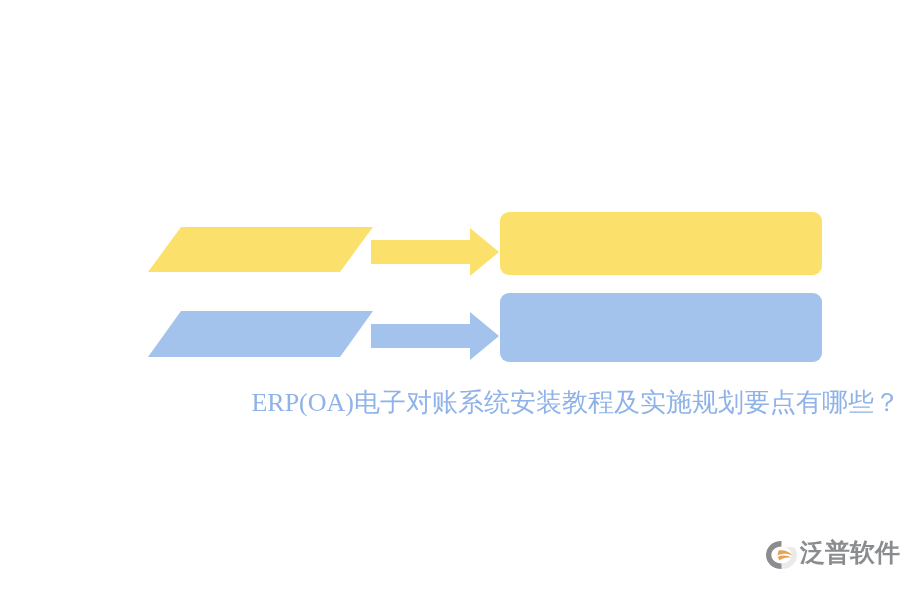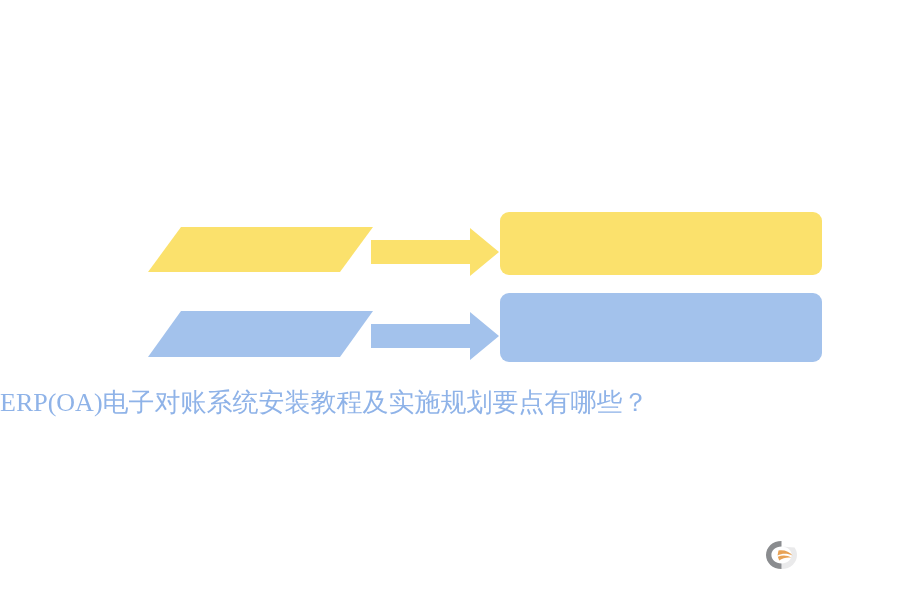--- a/index.html
+++ b/index.html
@@ -28,21 +28,21 @@
     width: 900px;
     height: 600px;
   }
 
   
   .diagram-title {
     position: absolute;
     left: 0;
     top: 386px;
     width: 900px;
-    text-align: left;
+    text-align: right;
     font-family: "Liberation Serif", "DejaVu Serif", serif;
     font-size: 26px;
     font-weight: 400;
     letter-spacing: 0px;
     color: #8FB3E8;
     white-space: nowrap;
     line-height: 34px;
   }
 
   
@@ -107,15 +107,16 @@
 
   <div class="diagram-title">ERP(OA)电子对账系统安装教程及实施规划要点有哪些？</div>
 
   <div class="watermark">
     <svg class="wm-mark" viewBox="0 0 34 30" width="34" height="30" xmlns="http://www.w3.org/2000/svg">
       <path d="M17.5 1 C8.5 1 2 7.2 2 15 C2 22.8 8.5 29 17.5 29 L17.5 23.5 C11.6 23.5 7.4 19.8 7.4 15 C7.4 10.2 11.6 6.5 17.5 6.5 Z" fill="#8A8C8F"></path>
       <path d="M17.5 6.5 C23.4 6.5 27.6 10.2 27.6 15 C27.6 19.8 23.4 23.5 17.5 23.5 L17.5 29 C26.5 29 33 22.8 33 15 C33 12.2 32.1 9.7 30.6 7.6 Z" fill="#8A8C8F" opacity="0.18"></path>
       <path d="M14.5 10.5 C20 9.5 25.5 11.5 28.5 15.5 C24 13.5 18.5 13 13.5 15.5 Z" fill="#E8A255"></path>
       <path d="M13.8 16.8 C18.2 14.8 23.6 15.2 27.4 17.6 C23 17 18.4 18 15.2 20.6 Z" fill="#E8A255"></path>
     </svg>
+    <div class="wm-brand">泛普软件</div>
   </div>
 
 </div>
 
 </body></html>

